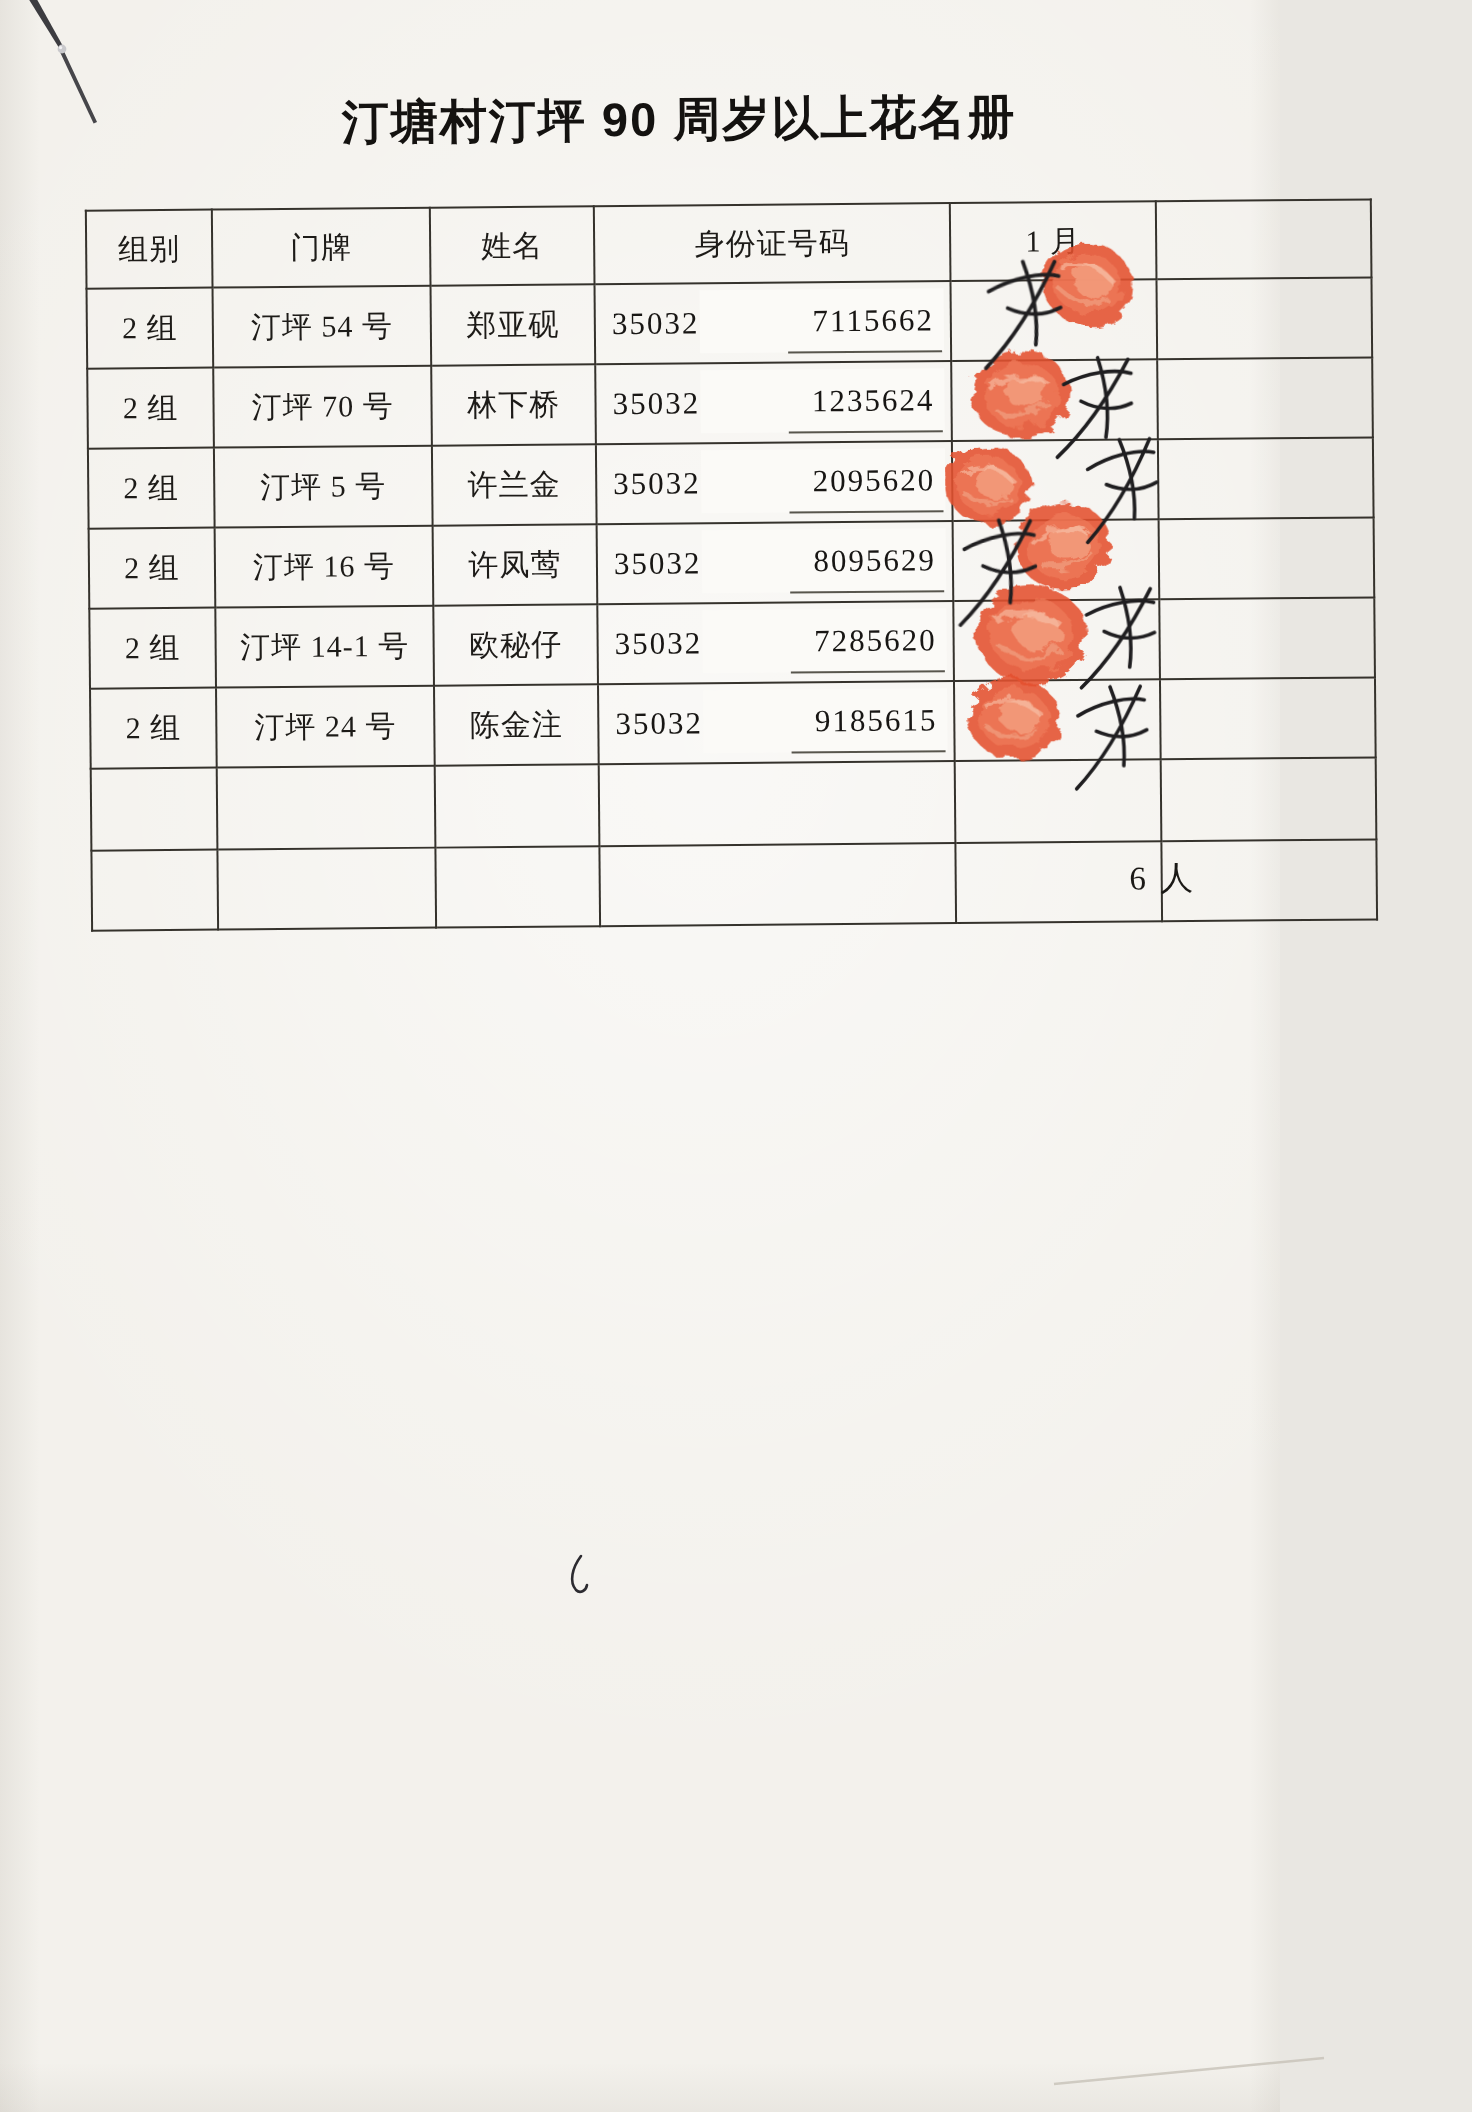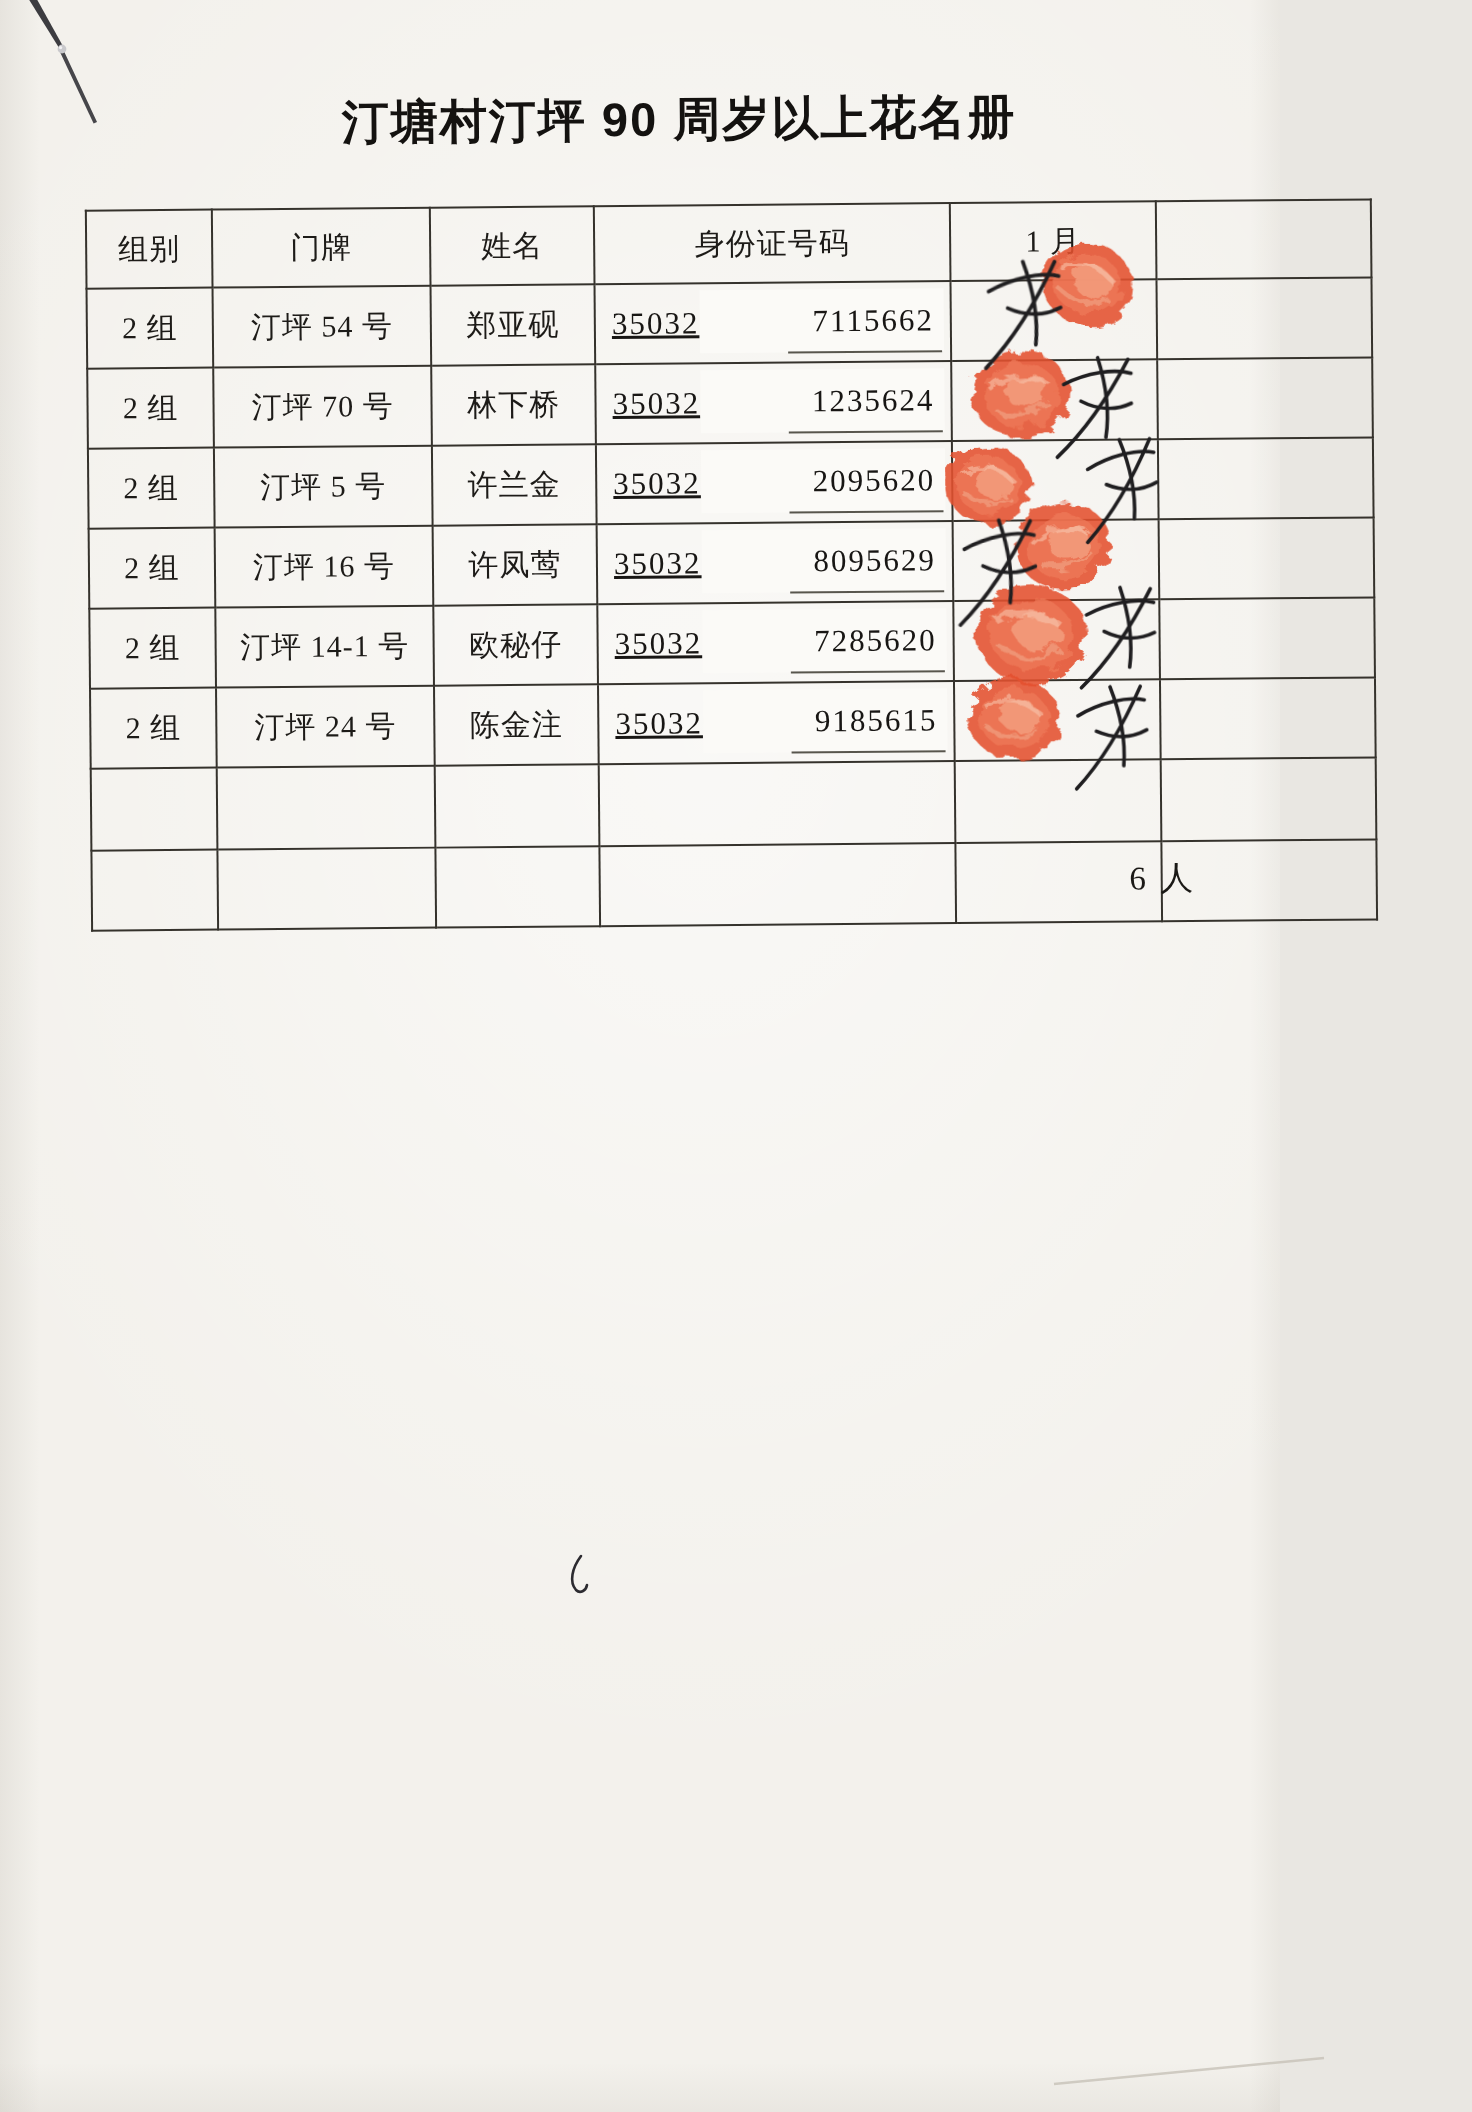--- a/index.html
+++ b/index.html
@@ -48,21 +48,21 @@
   tr.empty2{height:80px;}
   col.c-group{width:126px;}
   col.c-door{width:218px;}
   col.c-name{width:164px;}
   col.c-id{width:356px;}
   col.c-month{width:206px;}
   col.c-extra{width:215px;}
   td.id-cell{overflow:hidden;}
   .id-prefix{
     position:absolute;left:16px;top:50%;transform:translateY(-50%);
-    z-index:1;font-size:31px;letter-spacing:2px;color:#181614;text-decoration:underline;
+    z-index:1;font-size:31px;letter-spacing:2px;color:#181614;
   }
   .slip{
     position:absolute;left:104px;right:6px;top:6px;bottom:9px;
     background:#fbfaf7;z-index:2;
     display:flex;align-items:center;justify-content:flex-end;
     padding-right:10px;box-sizing:border-box;
   }
   .slip::after{
     content:"";position:absolute;right:2px;bottom:-1px;
     width:63%;height:2px;background:#3b382f;opacity:.85;

